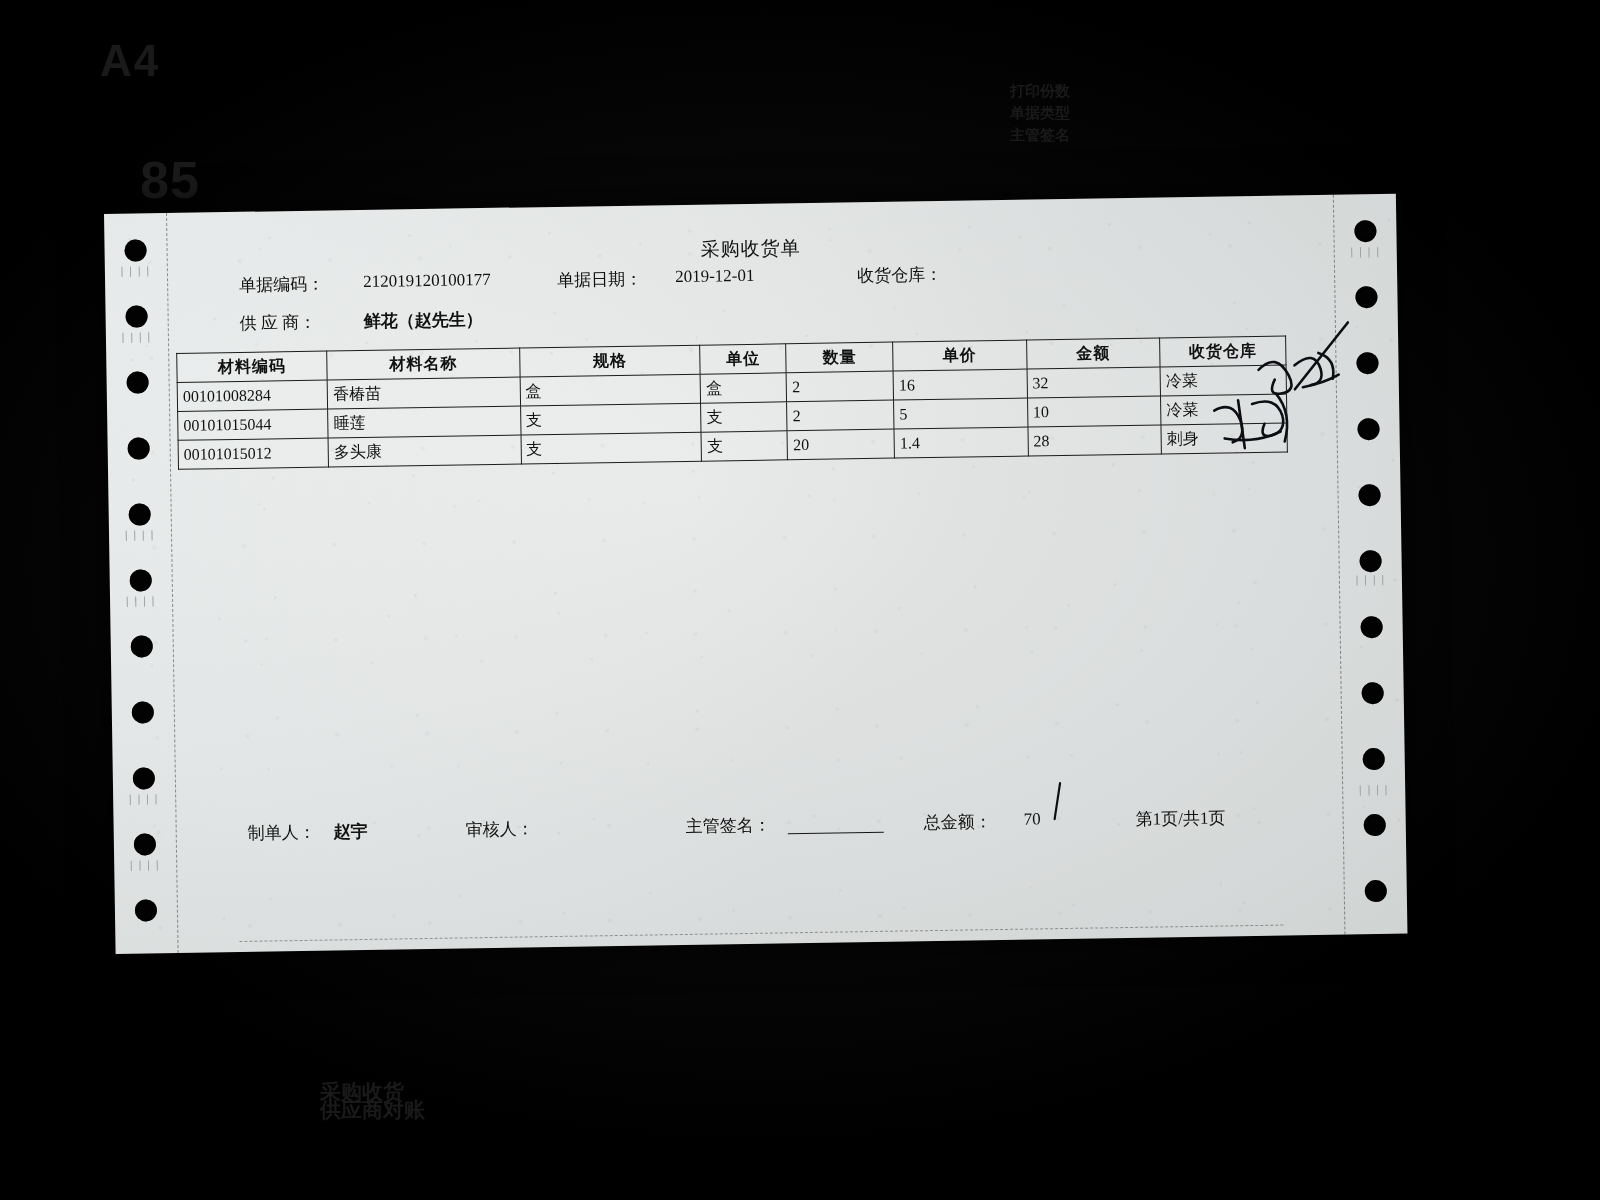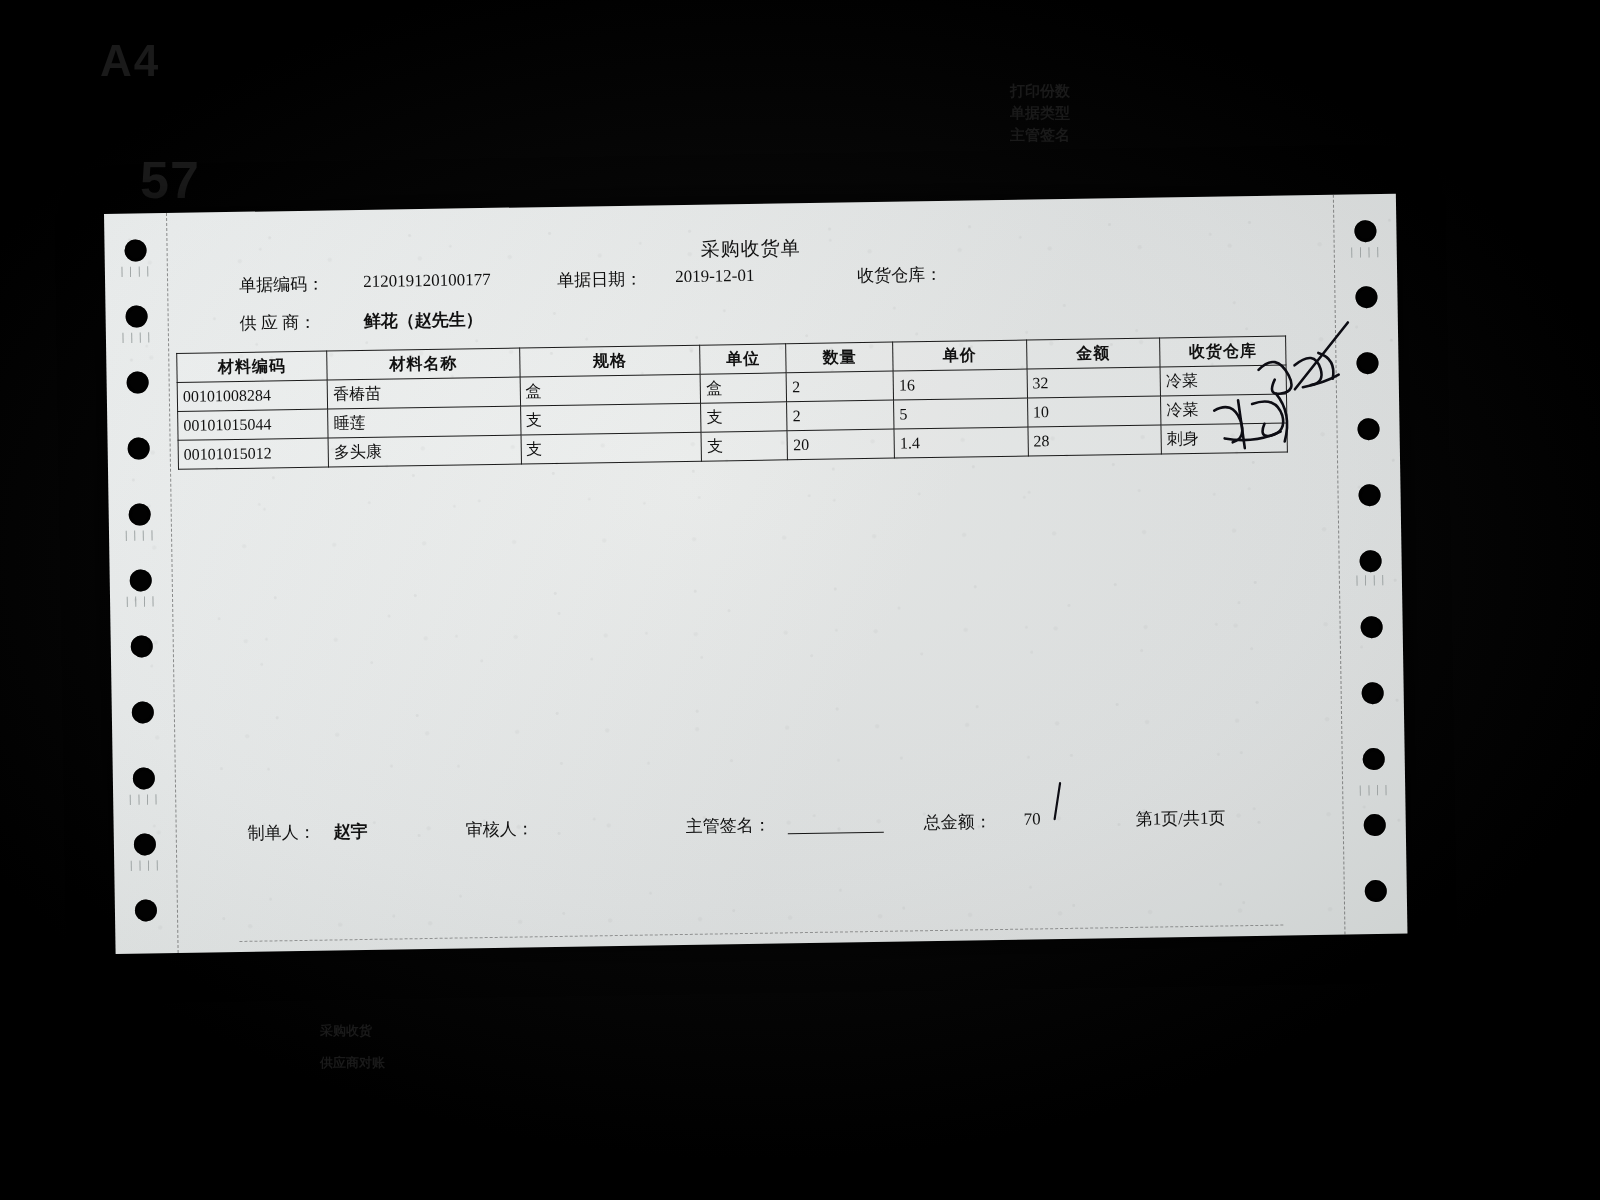--- a/index.html
+++ b/index.html
@@ -25,21 +25,21 @@
   .bg-ghost {
     position: absolute;
     color: #1a1a1a;
     font-family: "Liberation Sans", sans-serif;
     font-weight: bold;
     user-select: none;
   }
   .ghost-a4   { left: 100px; top: 36px;  font-size: 44px; letter-spacing: 2px; }
   .ghost-85   { left: 140px; top: 150px; font-size: 52px; letter-spacing: 1px; }
   .ghost-col  { left: 1010px; top: 80px; font-size: 15px; line-height: 22px; }
-  .ghost-bl   { left: 320px; top: 1015px; font-size: 13px; line-height: 32px; }
+  .ghost-bl   { left: 320px; top: 1083px; font-size: 21px; line-height: 18px; }
 
   
   #paper {
     position: absolute;
     left: 104px;
     top: 214px;
     width: 1292px;
     height: 740px;
     transform: rotate(-0.9deg);
     transform-origin: 0 0;
@@ -205,21 +205,21 @@
     border-top: 1px dashed rgba(70,70,70,.5);
     height: 0;
   }
 </style>
 </head>
 <body>
 
 <div id="scene">
 
   <div class="bg-ghost ghost-a4">A4</div>
-  <div class="bg-ghost ghost-85">57</div>
+  <div class="bg-ghost ghost-85">85</div>
   <div class="bg-ghost ghost-col" style="white-space:pre-line">打印份数
 单据类型
 主管签名</div>
   <div class="bg-ghost ghost-bl" style="white-space:pre-line">采购收货
 供应商对账</div>
 
   <div id="paper">
 
     <div class="sprocket-strip left">
       <div class="hole" style="top:26px"></div>

